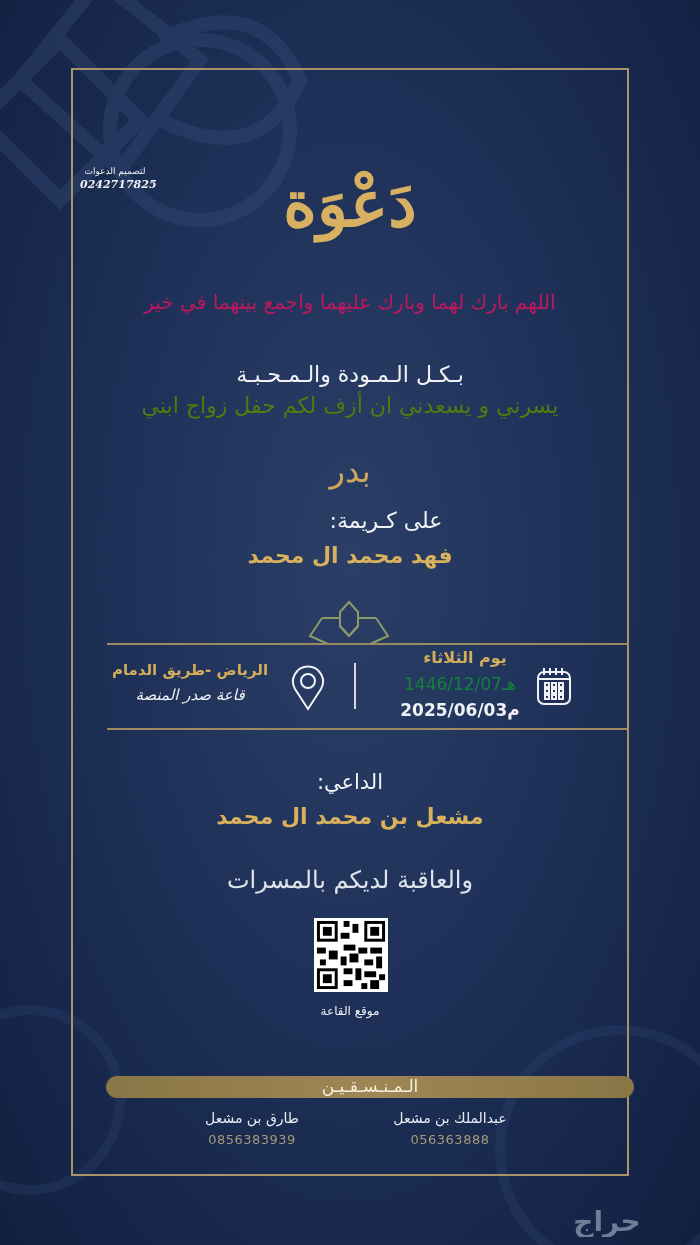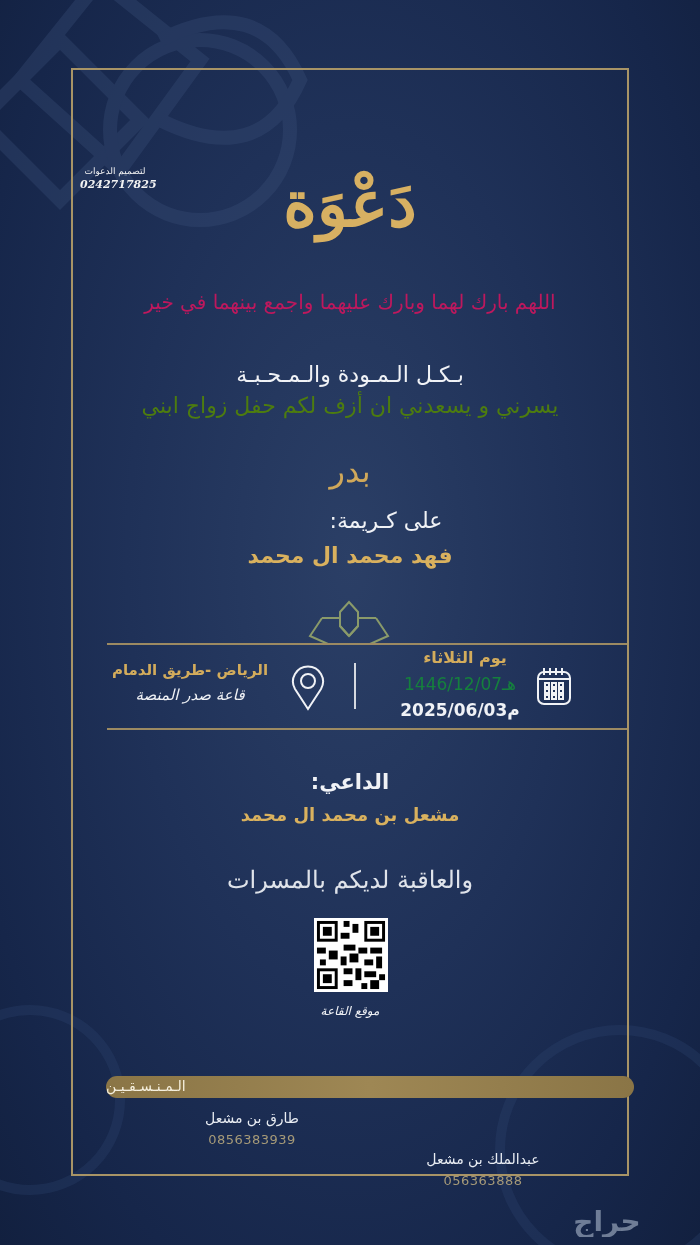--- a/index.html
+++ b/index.html
@@ -29,29 +29,29 @@
   .ornament { left:306px; top:598px; width:86px; height:46px; }
   .divider { left:107px; width:520px; height:2px; background:#9c8a62; }
   .vsep { left:354px; top:663px; width:2px; height:46px; background:#d5d9e0; }
   .day { left:400px; width:130px; top:648px; text-align:center; direction:rtl; font-size:16px; font-weight:bold; color:#d3ac5c; }
   .hijri { left:390px; width:140px; top:674px; text-align:center; font-size:17px; color:#15803d; direction:ltr; }
   .greg { left:390px; width:140px; top:700px; text-align:center; font-size:17px; color:#f0f2f6; direction:ltr;font-weight:bold; }
   .cal-icon { left:536px; top:666px; width:36px; height:40px; }
   .pin-icon { left:290px; top:665px; width:36px; height:46px; }
   .city { left:100px; width:180px; top:661px; text-align:center; direction:rtl; font-size:15px; font-weight:bold; color:#d3ac5c; }
   .hall { left:100px; width:180px; top:686px; text-align:center; direction:rtl; font-size:15px; color:#f0f2f6;font-style:italic; }
-  .host-label { top:770px; font-size:21px; color:#f0f2f6;font-weight:bold; }
-  .host { top:804px; font-size:18px; font-weight:bold; color:#d9b15e; }
+  .host-label { top:770px; font-size:21px; color:#f0f2f6; }
+  .host { top:804px; font-size:22px; font-weight:bold; color:#d9b15e; }
   .closing { top:866px; font-size:24px; color:#dfe3ea; font-family:"DejaVu Serif", serif; }
   .qr { left:314px; top:918px; width:74px; height:74px; background:#fff; }
-  .qr-label { top:1004px; font-size:12px; color:#f0f2f6;font-style:italic; }
+  .qr-label { top:1004px; font-size:12px; color:#f0f2f6; }
   .coord-bar {
     left:106px; top:1076px; width:528px; height:22px; border-radius:11px;
     background: linear-gradient(90deg, #8a7546, #9e8754 50%, #8a7546);
-    text-align:left; direction:rtl; color:#f6f0de; font-size:14px; line-height:21px; letter-spacing:2px;
+    text-align:center; direction:rtl; color:#f6f0de; font-size:17px; line-height:21px; letter-spacing:2px;
   }
   .coord-name { font-size:14px; color:#e9edf3; direction:rtl; text-align:center; }
   .coord-phone { font-size:13px; color:#a69a78; text-align:center; letter-spacing:0.5px; }
   .haraj { left:545px; top:1205px; width:125px; height:32px; }
 </style>
 </head>
 <body>
 
 <svg class="bg-pattern" viewBox="0 0 700 1245">
   <g fill="none" stroke="#3a4f78" stroke-width="14" opacity="0.35">
@@ -165,21 +165,21 @@
     <rect x="16" y="22" width="2" height="2"></rect>
       <rect x="22" y="19" width="2" height="2"></rect>
   </g>
 </svg>
 <div class="abs center qr-label">موقع القاعة</div>
 
 <div class="abs coord-bar">
   <span>الـمـنـسـقـيـن</span>
 </div>
 
-<div class="abs" style="left:408px; top:1110px; width:150px;margin-top:41px;">
+<div class="abs" style="left:375px; top:1110px; width:150px;">
   <div class="coord-name">عبدالملك بن مشعل</div>
   <div class="coord-phone" style="margin-top:6px;">056363888</div>
 </div>
 <div class="abs" style="left:177px; top:1110px; width:150px;">
   <div class="coord-name">طارق بن مشعل</div>
   <div class="coord-phone" style="margin-top:6px;">0856383939</div>
 </div>
 
 <svg class="abs haraj" viewBox="0 0 125 32">
   <text x="62" y="26" text-anchor="middle" font-family="DejaVu Sans, sans-serif" font-size="28" font-weight="bold" fill="#7f8da5" opacity="0.85">حراج</text>

